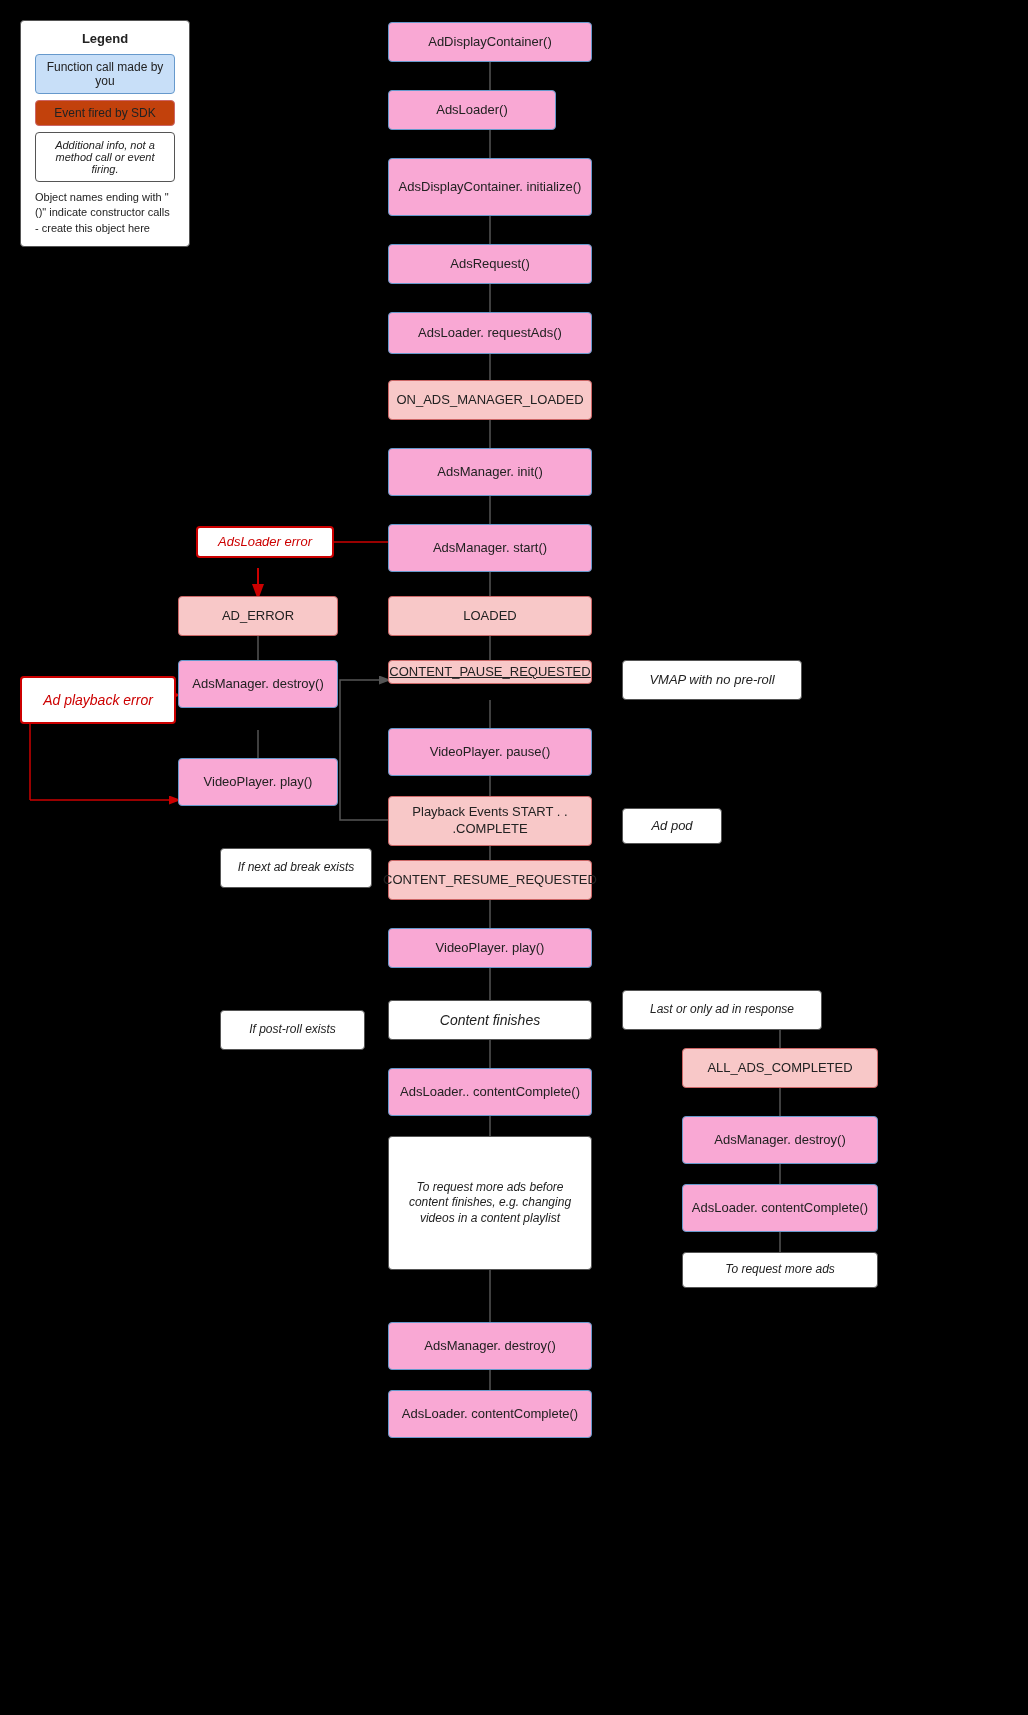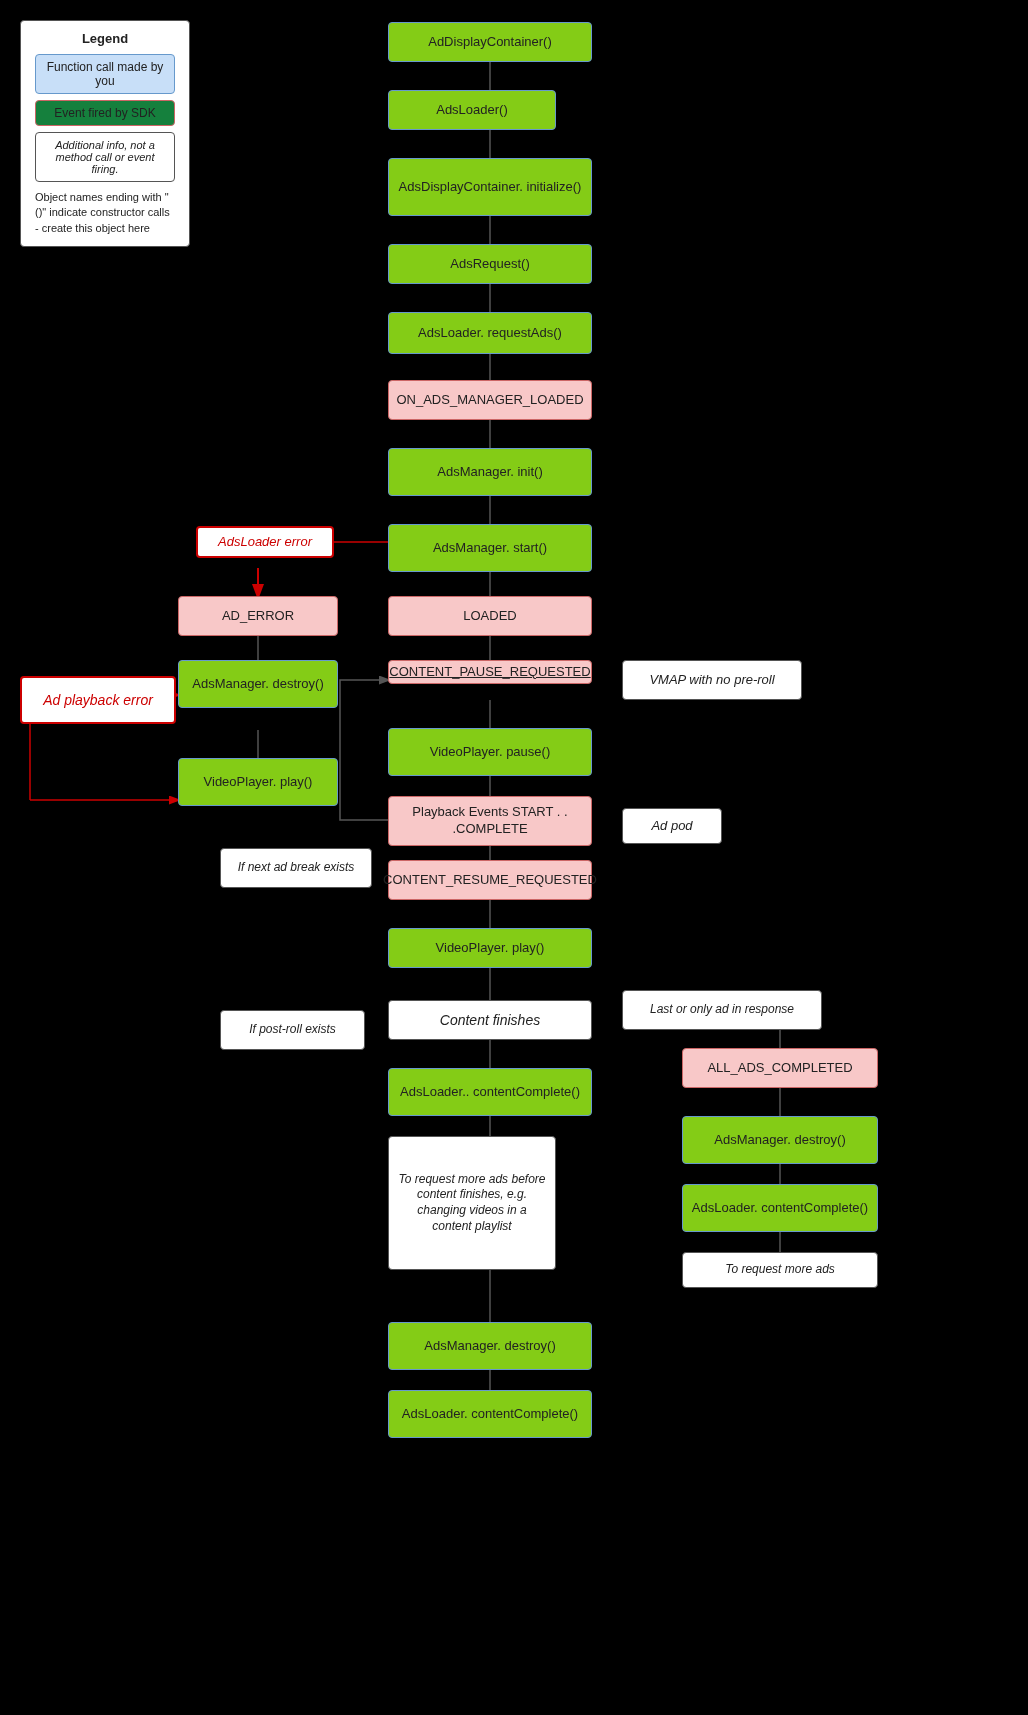--- a/index.html
+++ b/index.html
@@ -43,21 +43,21 @@
       padding: 5px 8px;
       font-size: 12px;
       margin-bottom: 6px;
       text-align: center;
     }
     .legend-blue {
       background: #c8dff8;
       border: 1px solid #6699cc;
     }
     .legend-pink {
-      background: #15803d;
+      background: #c2410c;
       border: 1px solid #cc6666;
     }
     .legend-italic {
       border: 1.5px solid #555;
       background: #fff;
       font-style: italic;
       font-size: 11px;
       padding: 6px 8px;
     }
     .legend-note {
@@ -73,21 +73,21 @@
       position: absolute;
       border-radius: 4px;
       text-align: center;
       display: flex;
       align-items: center;
       justify-content: center;
       line-height: 1.3;
       font-size: 13px;
     }
     .box-blue {
-      background: #84cc16;
+      background: #f9a8d4;
       border: 1px solid #6699cc;
     }
     .box-pink {
       background: #f8c8c8;
       border: 1px solid #cc6666;
     }
     .box-italic {
       background: #fff;
       border: 1.5px solid #555;
       font-style: italic;
@@ -258,21 +258,21 @@
 contentComplete()</div>
 
   <div class="box box-blue" style="left:682px; top:1116px; width:196px; height:48px;">AdsManager.
 destroy()</div>
 
   <div class="box box-blue" style="left:682px; top:1184px; width:196px; height:48px;">AdsLoader.
 contentComplete()</div>
 
   <div class="box box-italic" style="left:682px; top:1252px; width:196px; height:36px; font-size:12px;">To request more ads</div>
 
-  <div class="box box-italic" style="left:388px; top:1136px; width:168px; height:134px; font-size:12px; padding:8px;">To request more ads before content finishes, e.g. changing videos in a content playlist</div>
+  <div class="box box-italic" style="left:388px; top:1136px; width:204px; height:134px; font-size:12px; padding:8px;">To request more ads before content finishes, e.g. changing videos in a content playlist</div>
 
   <div class="box box-blue" style="left:388px; top:1322px; width:204px; height:48px;">AdsManager.
 destroy()</div>
 
   <div class="box box-blue" style="left:388px; top:1390px; width:204px; height:48px;">AdsLoader.
 contentComplete()</div>
 
 </div>
 
 </body></html>

